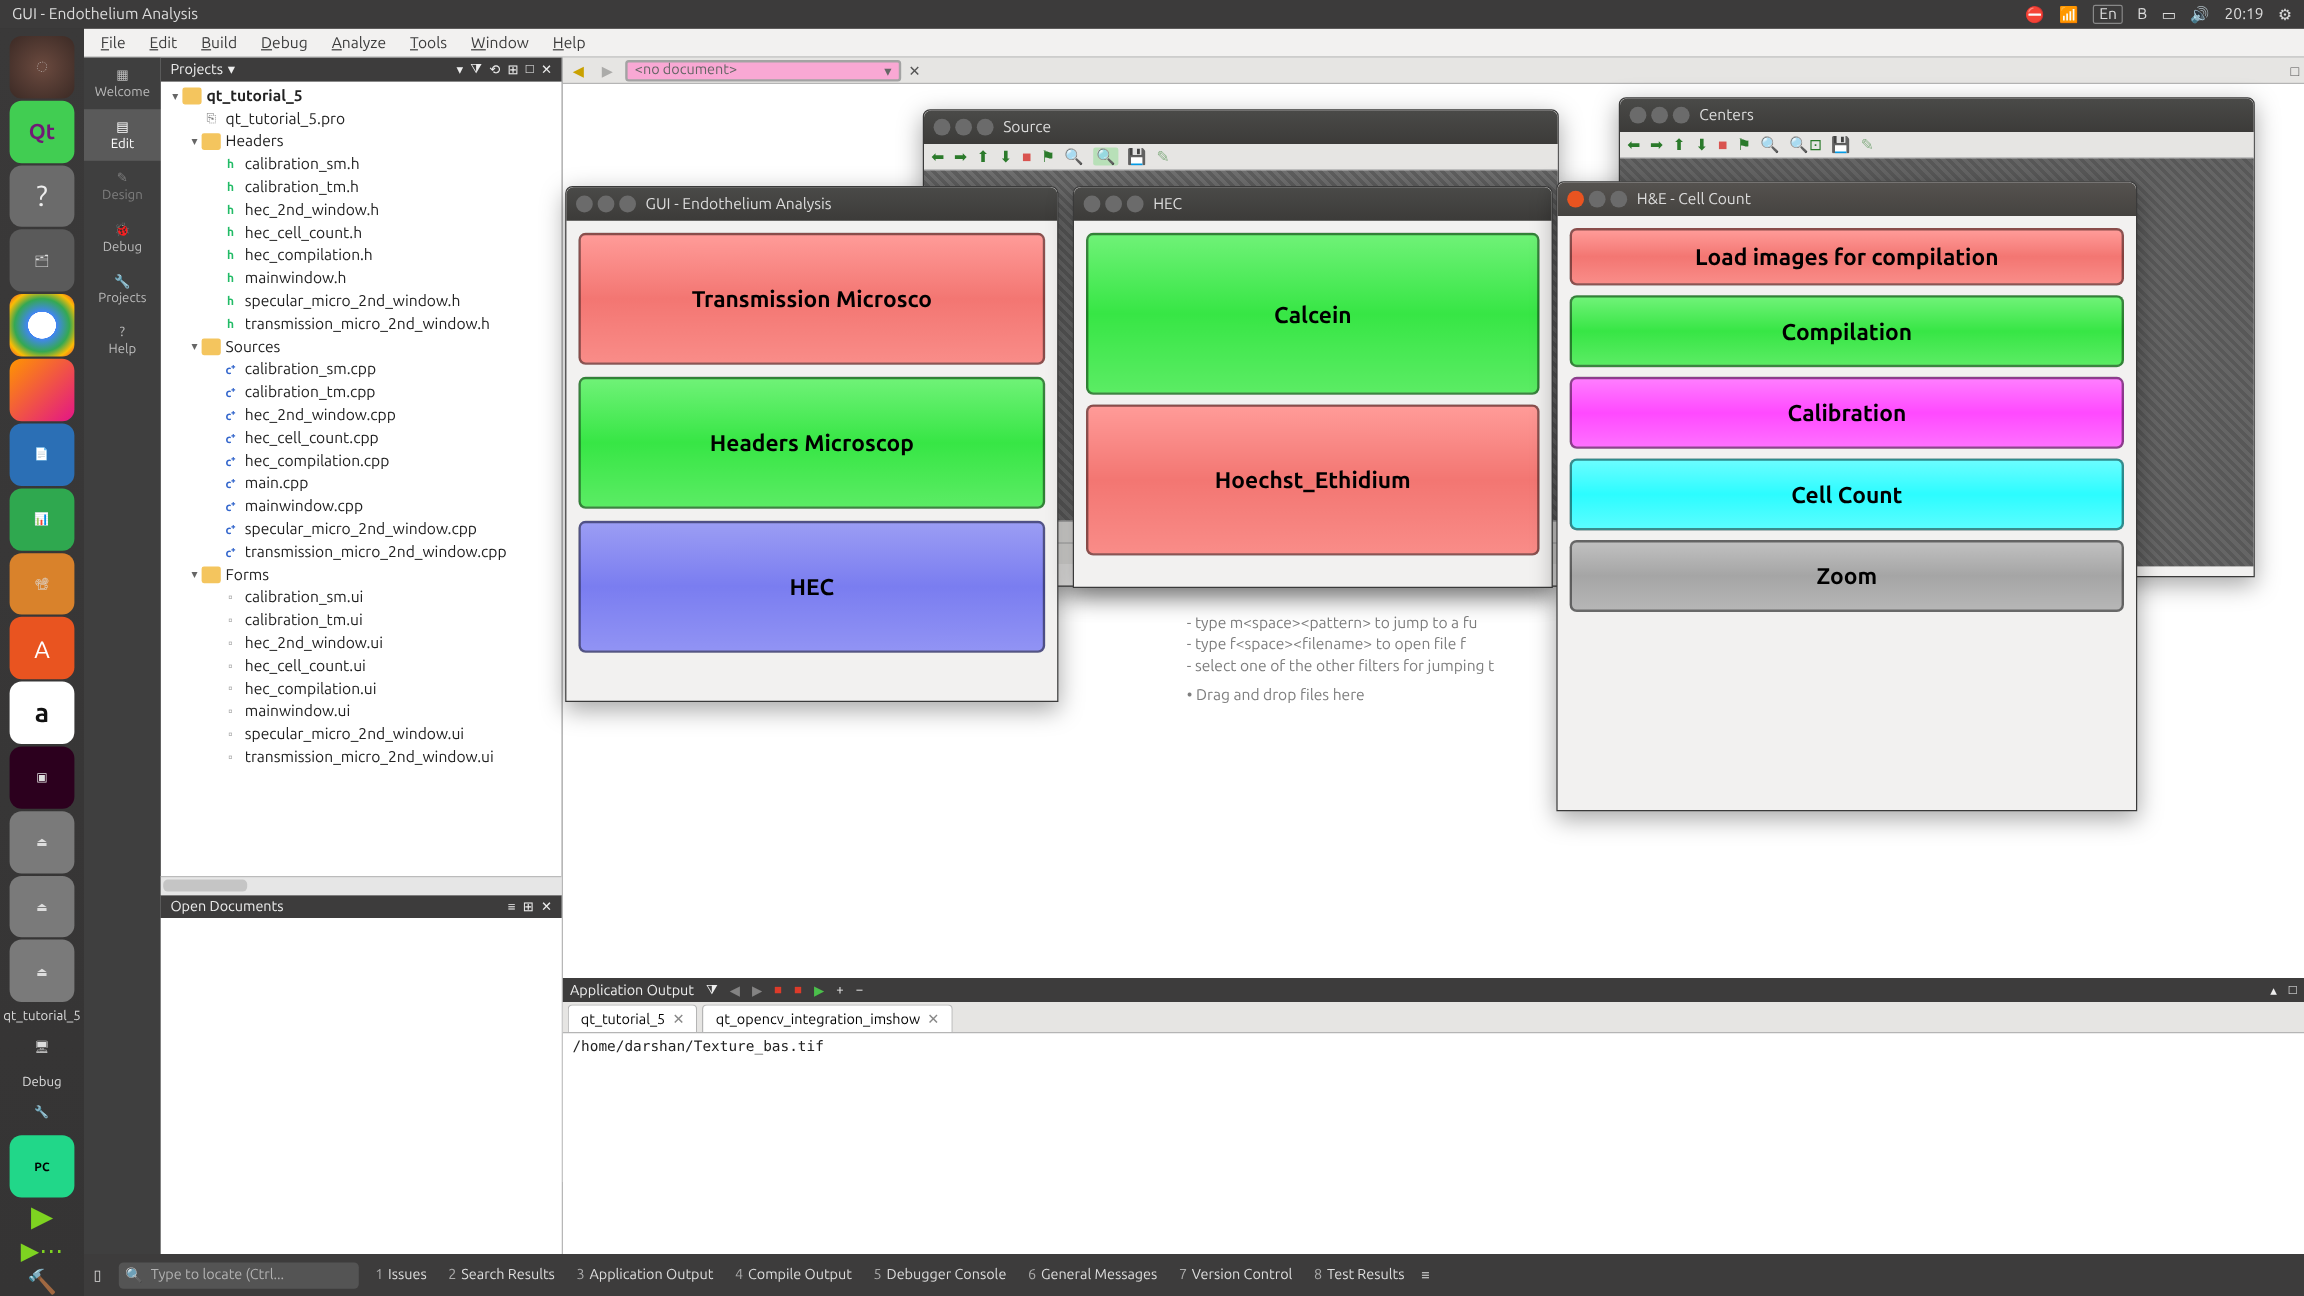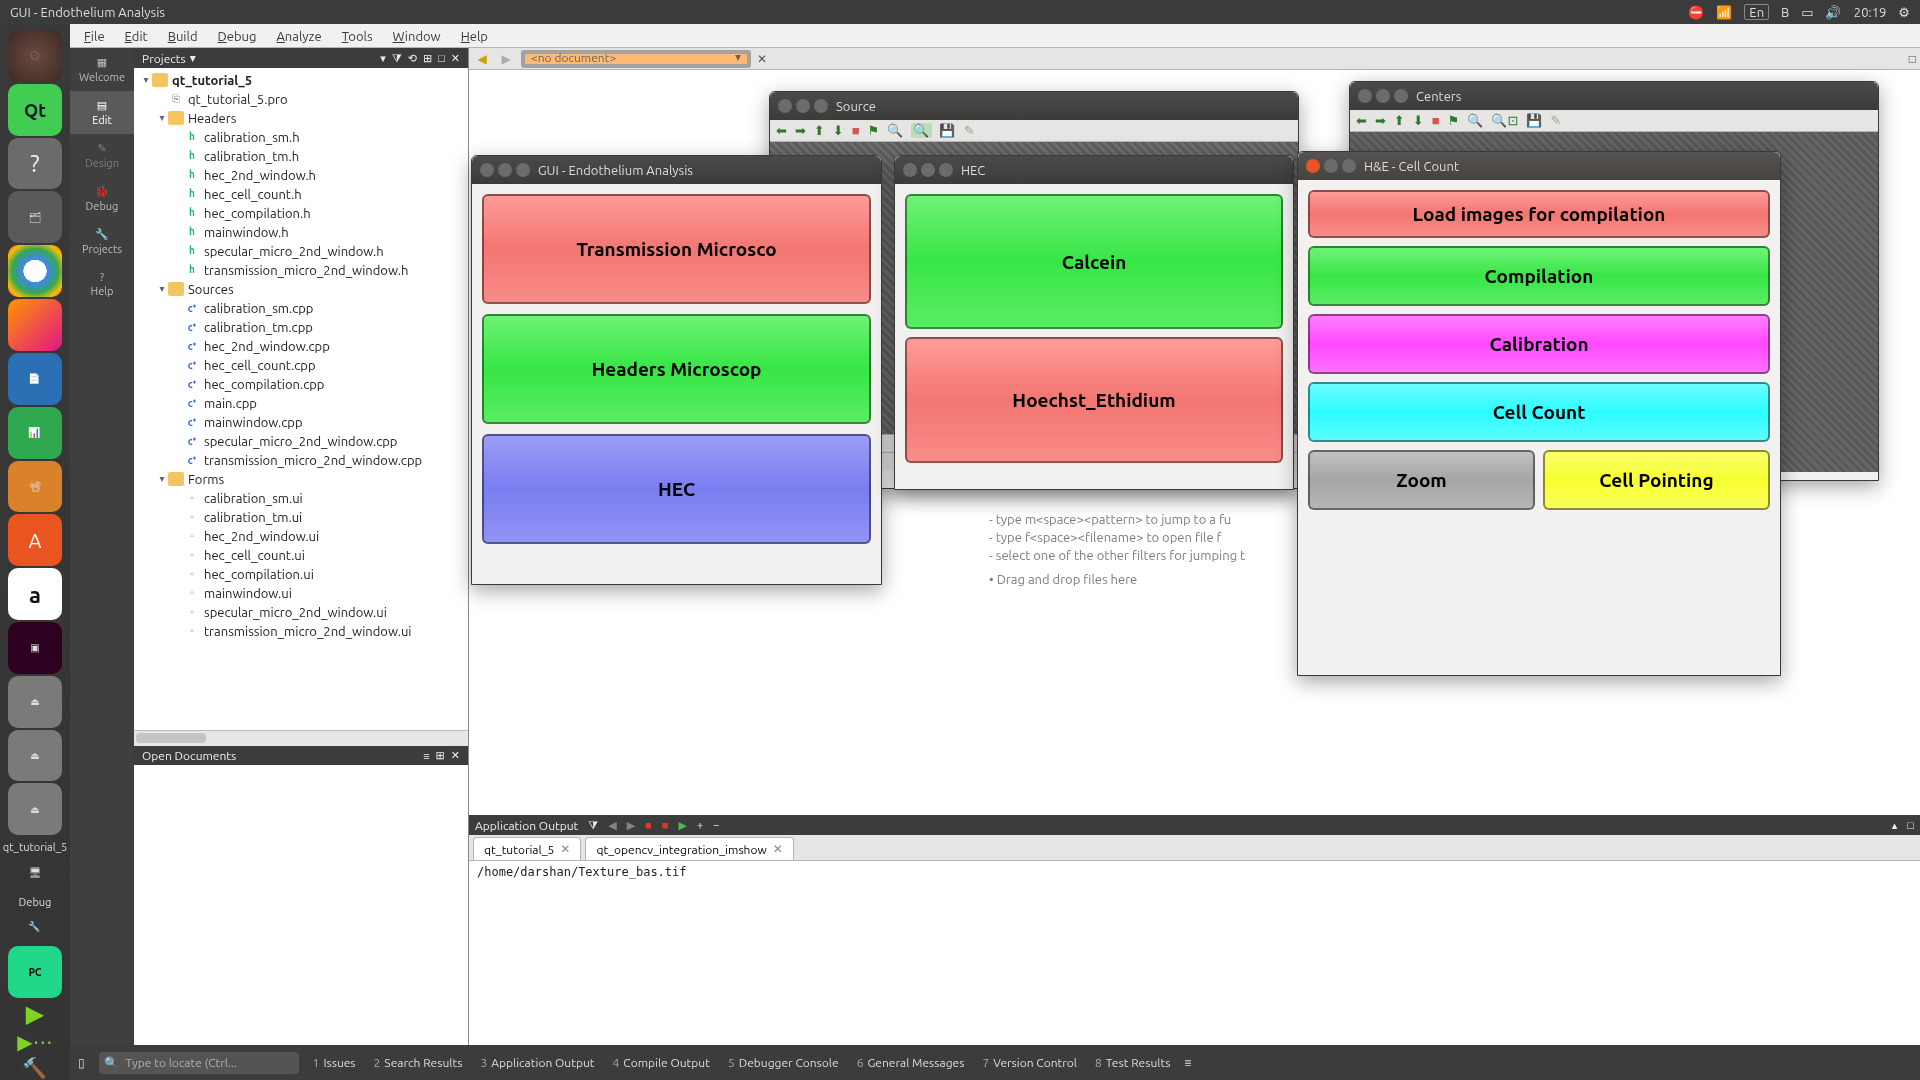--- a/index.html
+++ b/index.html
@@ -59,21 +59,21 @@
 .treepanel .scrollb::before { content:''; position:absolute; left:2px; top:2px; width:70px; height:10px; background:#c5c5c5; border-radius:4px; }
 .opendocs { background:#3d3c3c; color:#eee; font-size:12px; padding: 3px 8px; display:flex; align-items:center; }
 .opendocs .sp { flex:1 }
 .opendocs .hic { margin-left:6px; font-size:11px; }
 .treepanel .docarea { flex: 0 0 280px; background:#fff; }
 
 
 .central { position: absolute; left: 469px; right: 0; top: 48px; bottom: 35px; background: #e6e5e3; }
 .central .topstrip { height: 22px; background: #e6e5e3; border-bottom: 1px solid #b5b5b5; display:flex; align-items:center; padding: 0 4px; gap:6px; color:#555; font-size:12px; }
 .topstrip .navbtn { width:18px; text-align:center; }
-.topstrip .docdrop { flex:0 0 230px; border:4px solid #a3a3a3; border-radius:3px; height:18px; background:#fdba74; display:flex; align-items:flex-end; padding:0 6px; color:#666; }
+.topstrip .docdrop { flex:0 0 230px; border:2px solid #a3a3a3; border-radius:3px; height:18px; background:#f9a8d4; display:flex; align-items:flex-start; padding:0 6px; color:#666; }
 .topstrip .x { }
 .central .editor { position:absolute; left:0; right:0; top:22px; bottom: 60px; background:#fff; }
 .editor .hints { position:absolute; left: 520px; top: 440px; color:#7e7e7e; font-size: 13px; line-height: 18px; }
 .editor .hints .dd { margin-top: 6px; }
 .central .appout { position:absolute; left:0; right:0; bottom:0; height: 230px; background:#fff; display:flex; flex-direction:column; }
 .appout .aohdr { background:#3d3c3c; color:#eee; height:20px; display:flex; align-items:center; font-size:12px; padding:0 6px; gap:10px; }
 .appout .aohdr .sp{flex:1}
 .appout .aohdr .ic{font-size:11px;}
 .appout .tabs { height: 26px; background:#e6e5e3; border-bottom:1px solid #b5b5b5; display:flex; align-items:flex-end; padding-left:4px; }
 .appout .tabs .tab { background:#fff; border:1px solid #b5b5b5; border-bottom:none; border-radius:4px 4px 0 0; padding:4px 10px; font-size:12px; margin-right:4px; display:flex; gap:6px; align-items:center; }
@@ -135,21 +135,21 @@
   <span><u>B</u>uild</span>
   <span><u>D</u>ebug</span>
   <span><u>A</u>nalyze</span>
   <span><u>T</u>ools</span>
   <span><u>W</u>indow</span>
   <span><u>H</u>elp</span>
 </div>
 
 <div class="launcher">
   <div class="li dash">◌</div>
-  <div class="li qt" style="color:#0f172a;font-weight:bold;font-size:18px">Qt</div>
+  <div class="li qt" style="color:#701a75;font-weight:bold;font-size:18px">Qt</div>
   <div class="li grey" style="color:#eee;font-size:24px">?</div>
   <div class="li files">🗂</div>
   <div class="li chrome"></div>
   <div class="li ff"></div>
   <div class="li writer">📄</div>
   <div class="li calc">📊</div>
   <div class="li impress">📽</div>
   <div class="li usc" style="color:#fff;font-size:20px">A</div>
   <div class="li amz">a</div>
   <div class="li term">▣</div>
@@ -550,16 +550,15 @@
       </div>
     <span>H&amp;E - Cell Count</span>
   </div>
   <div class="body" style="display:flex; flex-direction:column; gap:8px;">
     <div class="bigbtn red" style="height:48px">Load images for compilation</div>
     <div class="bigbtn green" style="height:60px">Compilation</div>
     <div class="bigbtn magenta" style="height:60px">Calibration</div>
     <div class="bigbtn cyan" style="height:60px">Cell Count</div>
     <div style="display:flex; gap:8px;">
       <div class="bigbtn grayb" style="height:60px; flex:1">Zoom</div>
-      <div class="bigbtn yellow" style="height:60px; flex:1">Cell Pointing</div>
     </div>
   </div>
 </div>
 
 </body></html>

